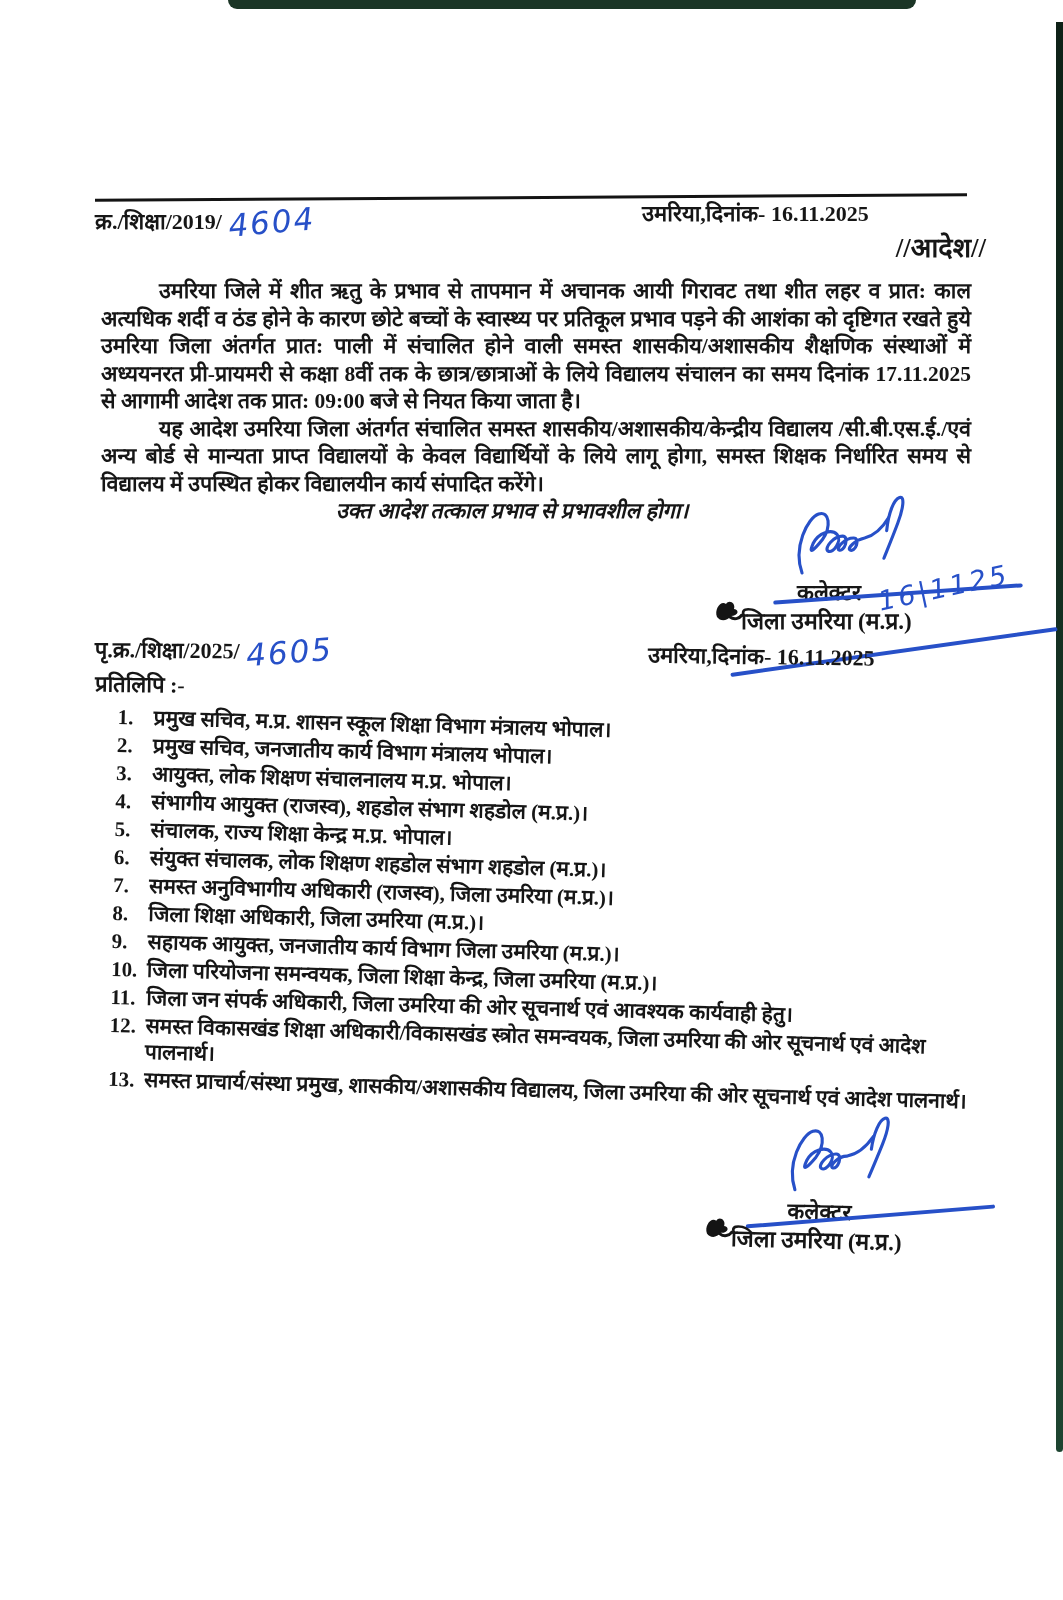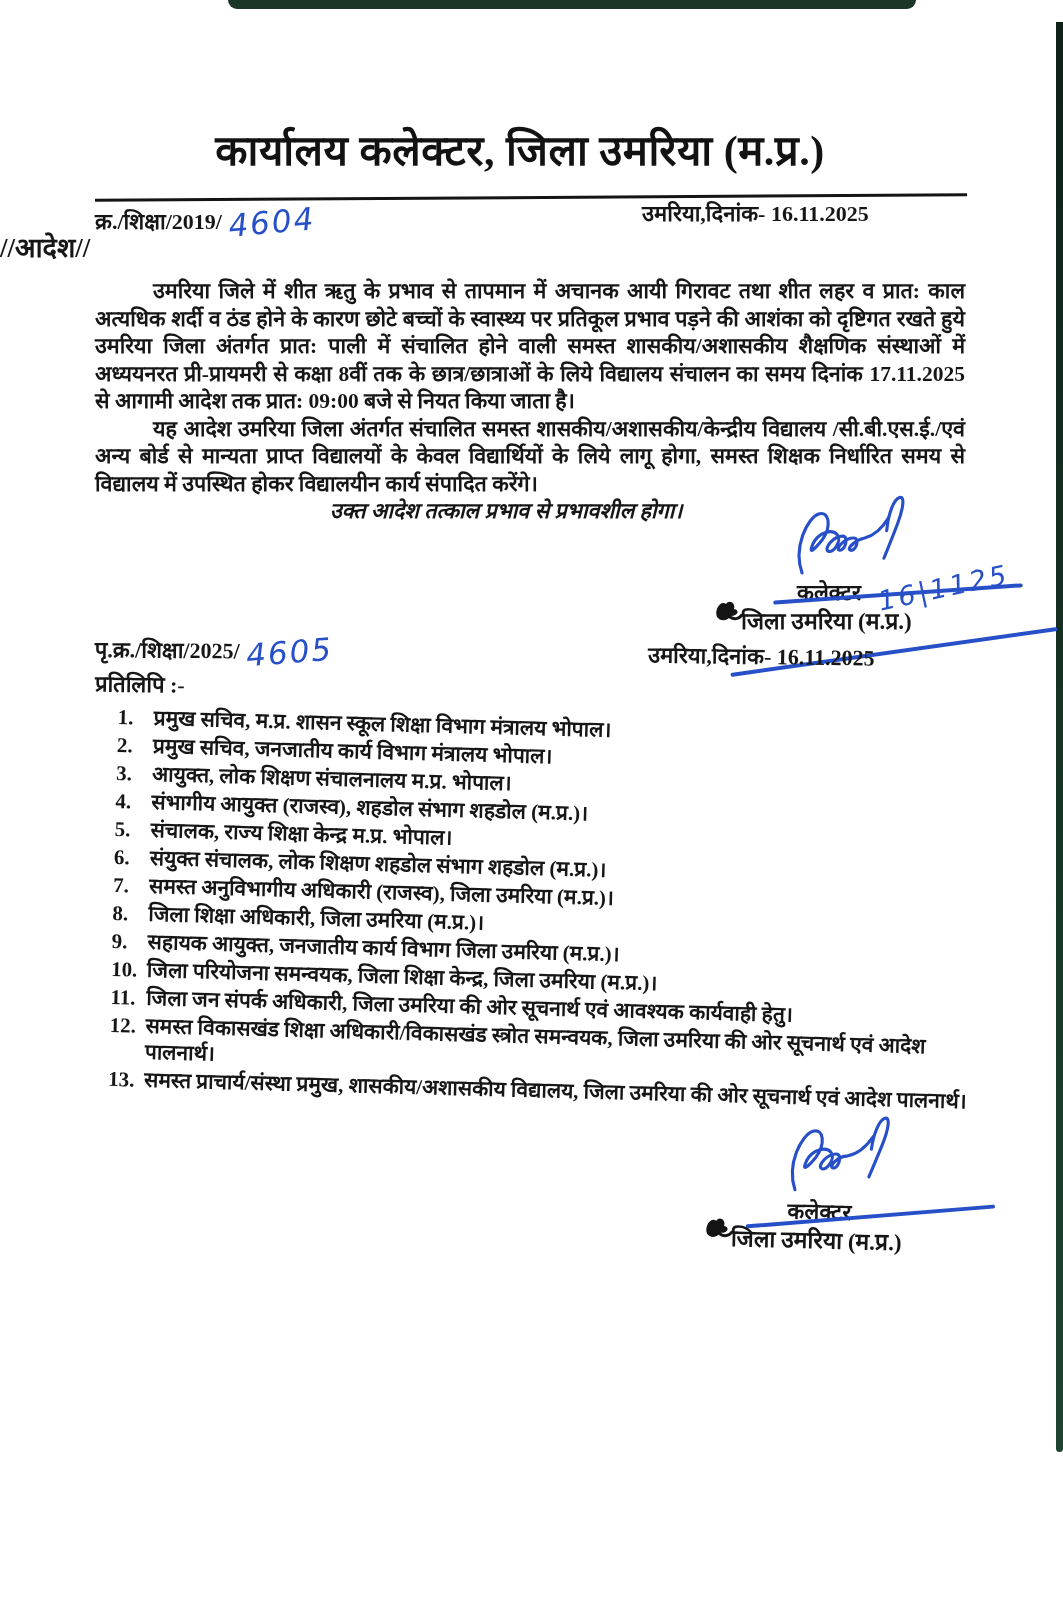--- a/index.html
+++ b/index.html
@@ -34,25 +34,25 @@
   }
   .handwritten{
     font-family:"DejaVu Sans",sans-serif;font-style:italic;font-weight:400;
     font-size:31px;display:inline-block;transform:rotate(-5deg) translateY(4px);
     letter-spacing:2px;margin-left:6px;
   }
   .date-line-1{
     position:absolute;left:642px;top:197px;font-size:22px;font-weight:700;
   }
   .order-heading{
-    position:absolute;left:0;top:228px;width:986px;text-align:left;
+    position:absolute;left:0;top:228px;width:986px;text-align:right;
     font-size:27px;font-weight:800;
   }
   .body-text{
-    position:absolute;left:95px;top:278px;width:870px;
+    position:absolute;left:101px;top:278px;width:870px;
     font-size:21.5px;line-height:27.5px;font-weight:600;
     text-align:justify;
   }
   .body-text p{margin:0;text-indent:58px;}
   .para3{
     margin-top:2px;text-indent:235px !important;text-align:left;font-style:italic;
   }
   
   .sig-block{position:absolute;width:368px;height:200px;}
   .sig1{left:695px;top:492px;}
@@ -90,21 +90,20 @@
   .copy-text{flex:1;}
 </style>
 </head>
 <body>
 
 <div class="page">
 
   <div class="edge-top" style="background:#1b3526;"></div>
   <div class="edge-right" style="background:linear-gradient(#0e2117,#1d4430);"></div>
 
-  <div class="hdr-title">कार्यालय कलेक्टर, जिला उमरिया (म.प्र.)</div>
   <div class="hdr-underline"></div>
 
   <div class="ref-line">
     <span>क्र./शिक्षा/2019/</span><span class="handwritten" style="color:#2750c8;">4604</span>
   </div>
   <div class="date-line-1">उमरिया,दिनांक- 16.11.2025</div>
 
   <div class="order-heading">//आदेश//</div>
 
   <div class="body-text">

